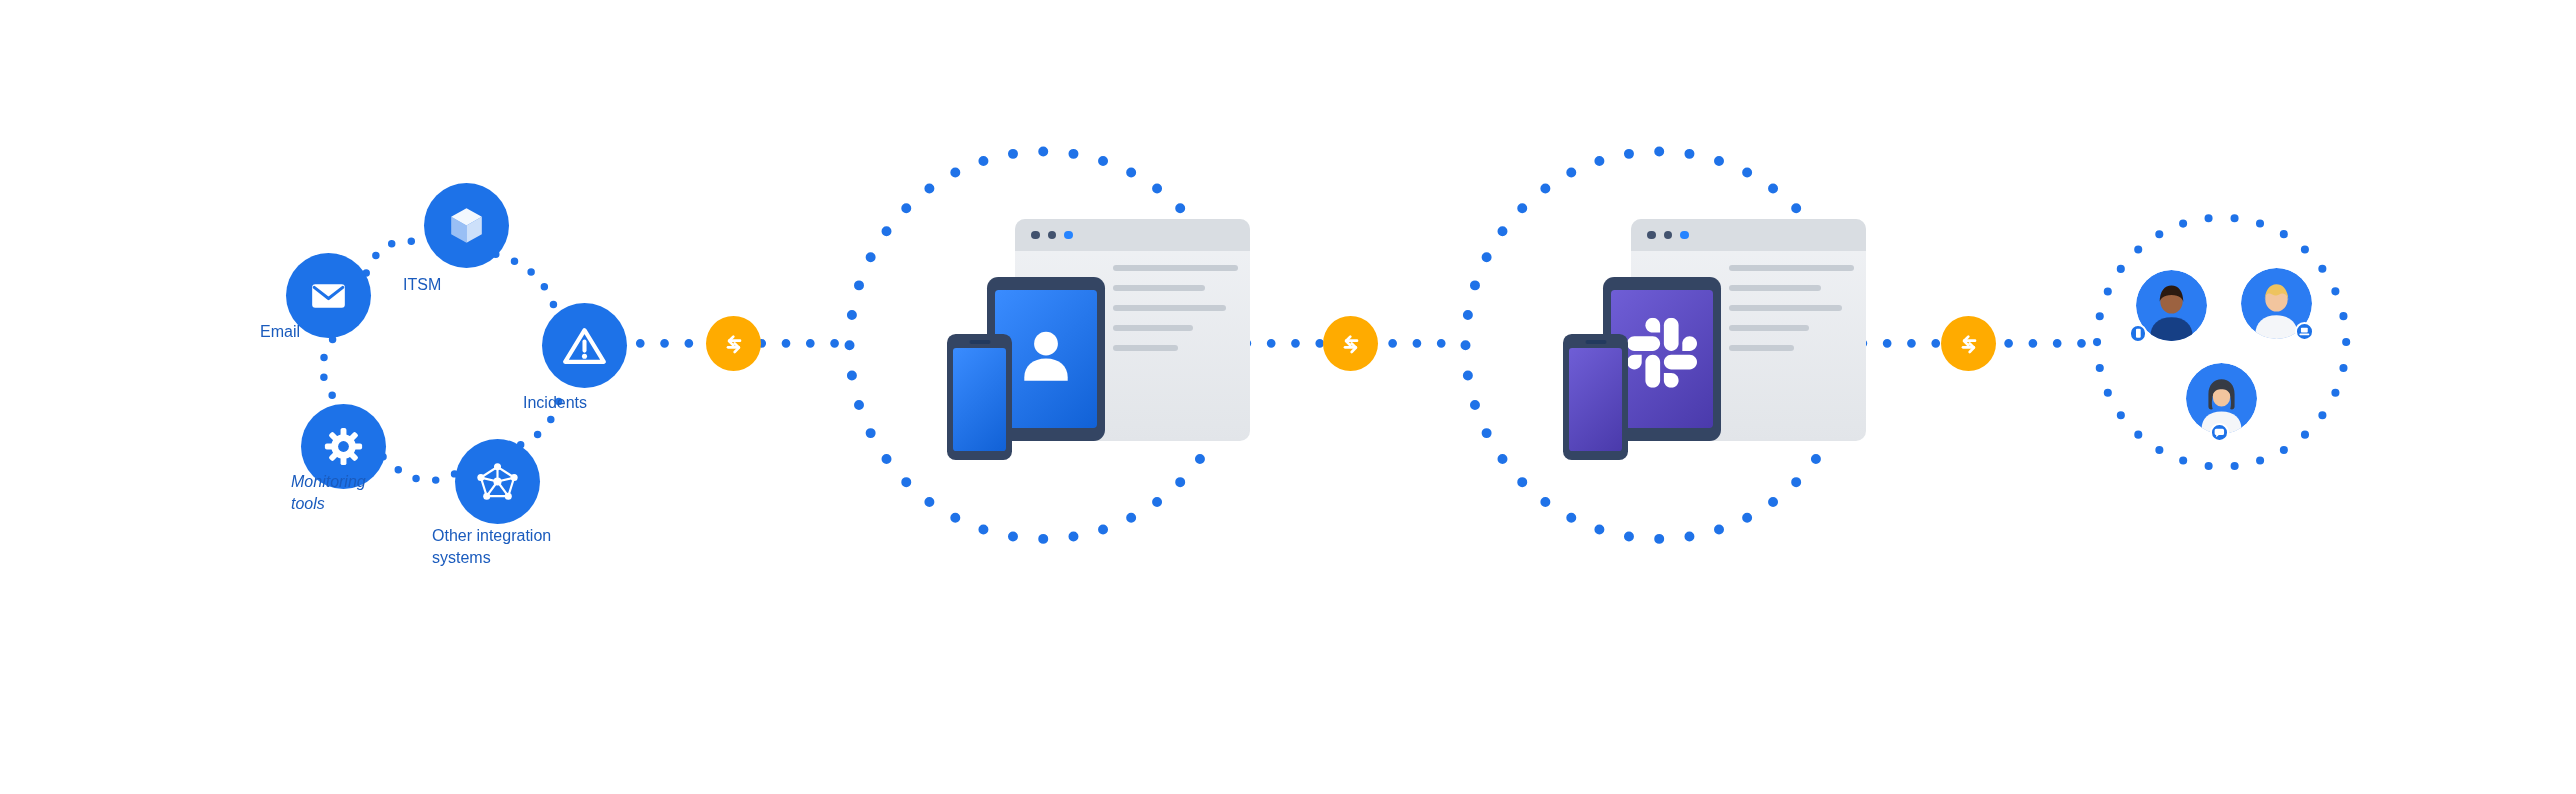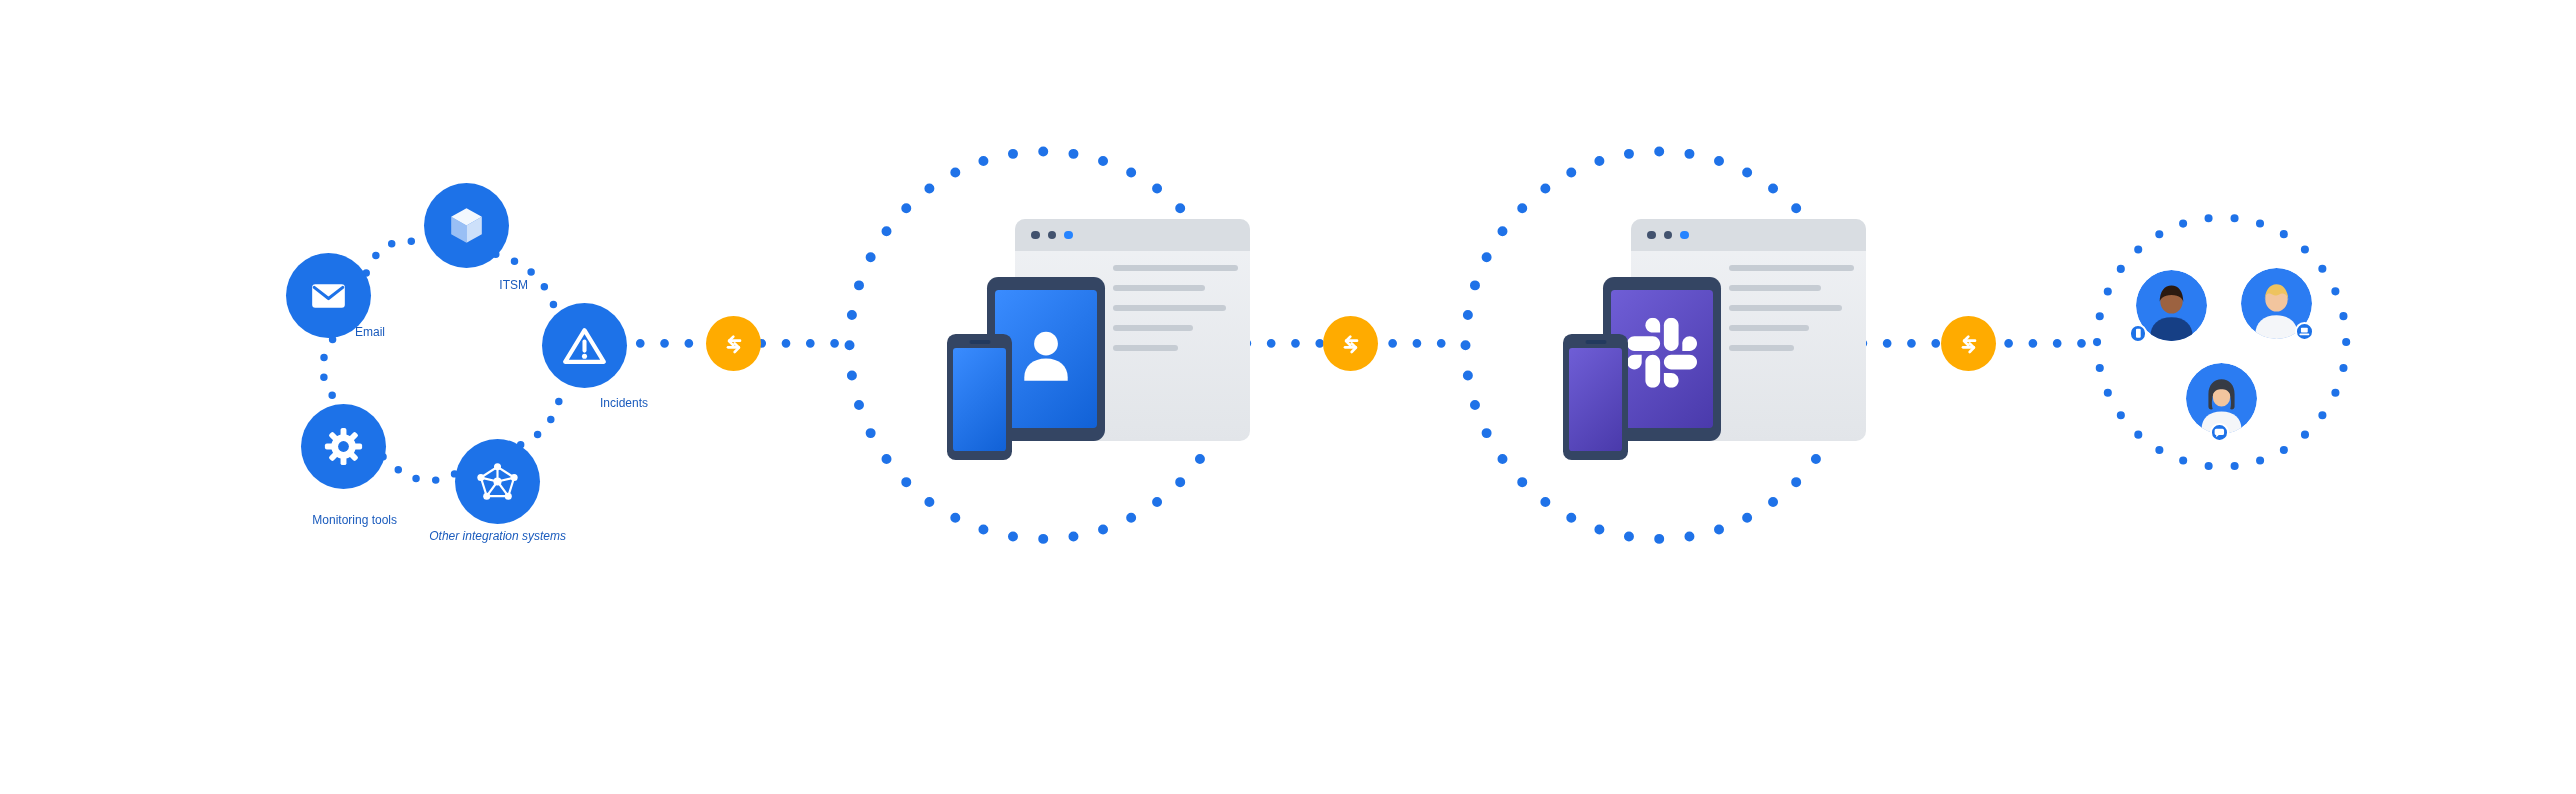--- a/index.html
+++ b/index.html
@@ -19,24 +19,24 @@
     width: 85px; height: 85px;
     border-radius: 50%;
     background: #1d72e8;
     display: flex; align-items: center; justify-content: center;
     z-index: 2;
   }
   .source-circle svg { display: block; }
   .source-label {
     position: absolute;
     color: #1a5bbd;
-    font-size: 12px;
+    font-size: 16px;
     font-weight: 500;
     line-height: 22.4px;
-    text-align: right;
+    text-align: left;
     z-index: 2;
   }
 
   
   .sync-badge {
     position: absolute;
     width: 55px; height: 55px;
     border-radius: 50%;
     background: #ffab00;
     display: flex; align-items: center; justify-content: center;
@@ -164,39 +164,39 @@
       <g fill="#ffffff">
         <rect x="21" y="5" width="6" height="38" rx="2"></rect>
         <rect x="21" y="5" width="6" height="38" rx="2" transform="rotate(45 24 24)"></rect>
         <rect x="21" y="5" width="6" height="38" rx="2" transform="rotate(90 24 24)"></rect>
         <rect x="21" y="5" width="6" height="38" rx="2" transform="rotate(135 24 24)"></rect>
         <circle cx="24" cy="24" r="12.5"></circle>
       </g>
       <circle cx="24" cy="24" r="5.5" fill="#1d72e8"></circle>
     </svg>
   </div>
-  <div class="source-label" style="left:291px; top:509px; width:106px;">Monitoring tools</div>
+  <div class="source-label" style="left:291px; top:471px; width:106px;font-style:italic;">Monitoring tools</div>
 
   <div class="source-circle" style="left:455px; top:439px;">
     <svg width="47" height="47" viewBox="0 0 48 48">
       <g stroke="#ffffff" stroke-width="2.2" fill="none">
         <path d="M24 9 L41 20 L35 39 L13 39 L7 20 Z"></path>
         <path d="M24 9 L24 24 M7 20 L24 24 M41 20 L24 24 M13 39 L24 24 M35 39 L24 24"></path>
       </g>
       <g fill="#ffffff">
         <circle cx="24" cy="9" r="3.6"></circle>
         <circle cx="41" cy="20" r="3.6"></circle>
         <circle cx="35" cy="39" r="3.6"></circle>
         <circle cx="13" cy="39" r="3.6"></circle>
         <circle cx="7" cy="20" r="3.6"></circle>
         <circle cx="24" cy="24" r="4.2"></circle>
       </g>
     </svg>
   </div>
-  <div class="source-label" style="left:404px; top:525px; width:162px;font-style:italic;">Other integration systems</div>
+  <div class="source-label" style="left:432px; top:525px; width:162px;">Other integration systems</div>
 
   <div class="sync-badge" style="left:706px; top:316px;">
     <svg width="32" height="32" viewBox="0 0 48 48" fill="none" stroke="#ffffff" stroke-width="4" stroke-linecap="round" stroke-linejoin="round">
       <path d="M33 19 H17"></path>
         <path d="M23 13 L16.5 19.5 L23 26"></path>
       <path d="M15 29 H31"></path>
         <path d="M25 23 L31.5 29.5 L25 36"></path>
     </svg>
   </div>
   <div class="sync-badge" style="left:1323px; top:316px;">

